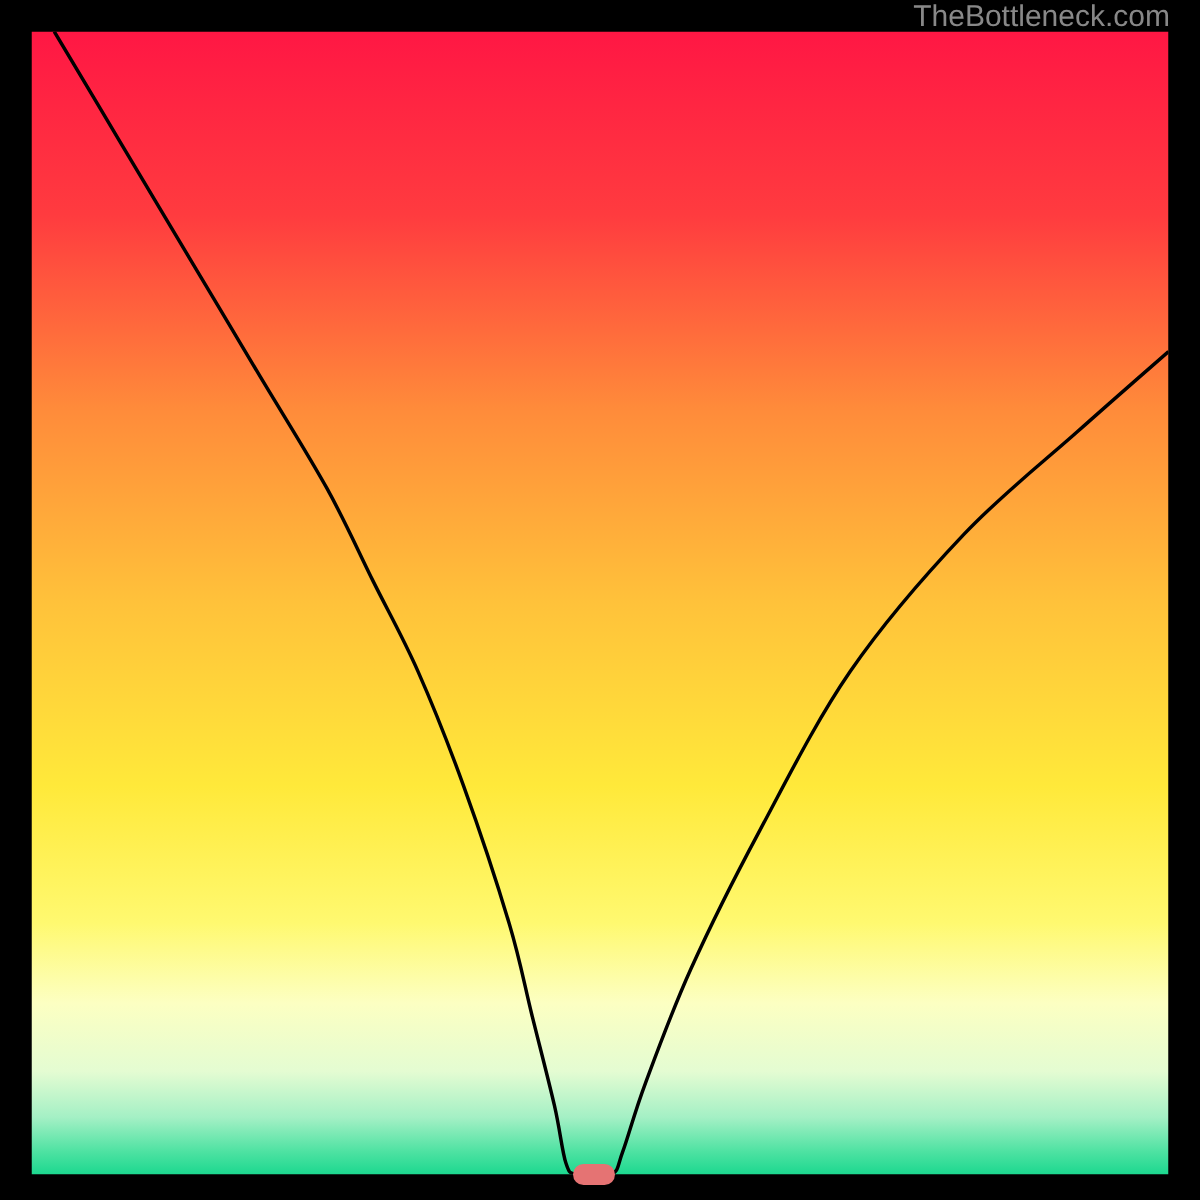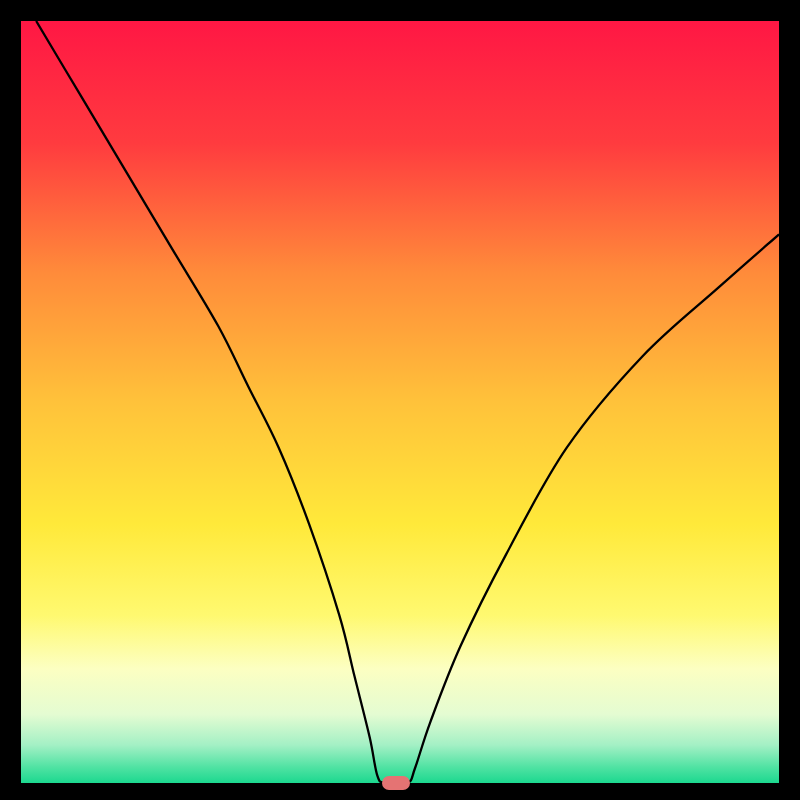--- a/index.html
+++ b/index.html
@@ -52,20 +52,21 @@
     height: 14px;
     background: #e57373;
     border-radius: 7px;
     transform: translate(-50%, -50%);
   }
 </style>
 </head>
 <body>
 
 <div class="chart-container">
+  <div class="watermark">TheBottleneck.com</div>
   <div class="plot-area">
     <svg class="gradient-bg" viewBox="0 0 758 762" preserveAspectRatio="none">
       <defs>
         <linearGradient id="bg-grad" x1="0" y1="0" x2="0" y2="1">
             <stop offset="0%" stop-color="#ff1744"></stop>
             <stop offset="16%" stop-color="#ff3b3f"></stop>
             <stop offset="33%" stop-color="#ff8b3a"></stop>
             <stop offset="50%" stop-color="#ffc23a"></stop>
             <stop offset="66%" stop-color="#ffe93a"></stop>
             <stop offset="78%" stop-color="#fff970"></stop>

